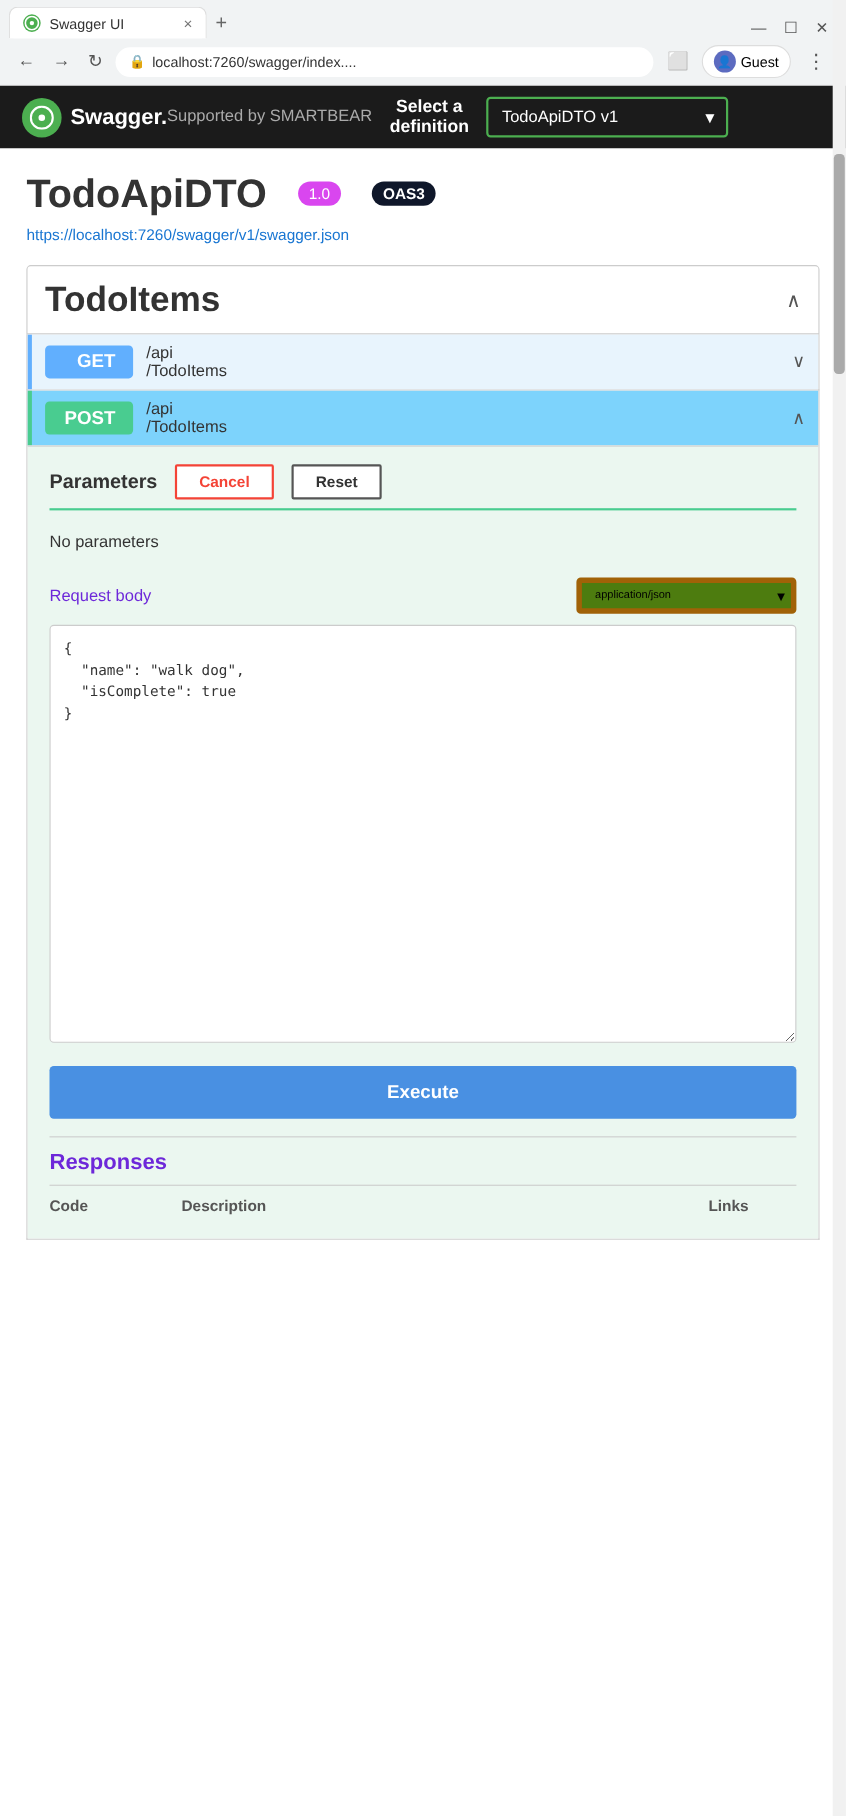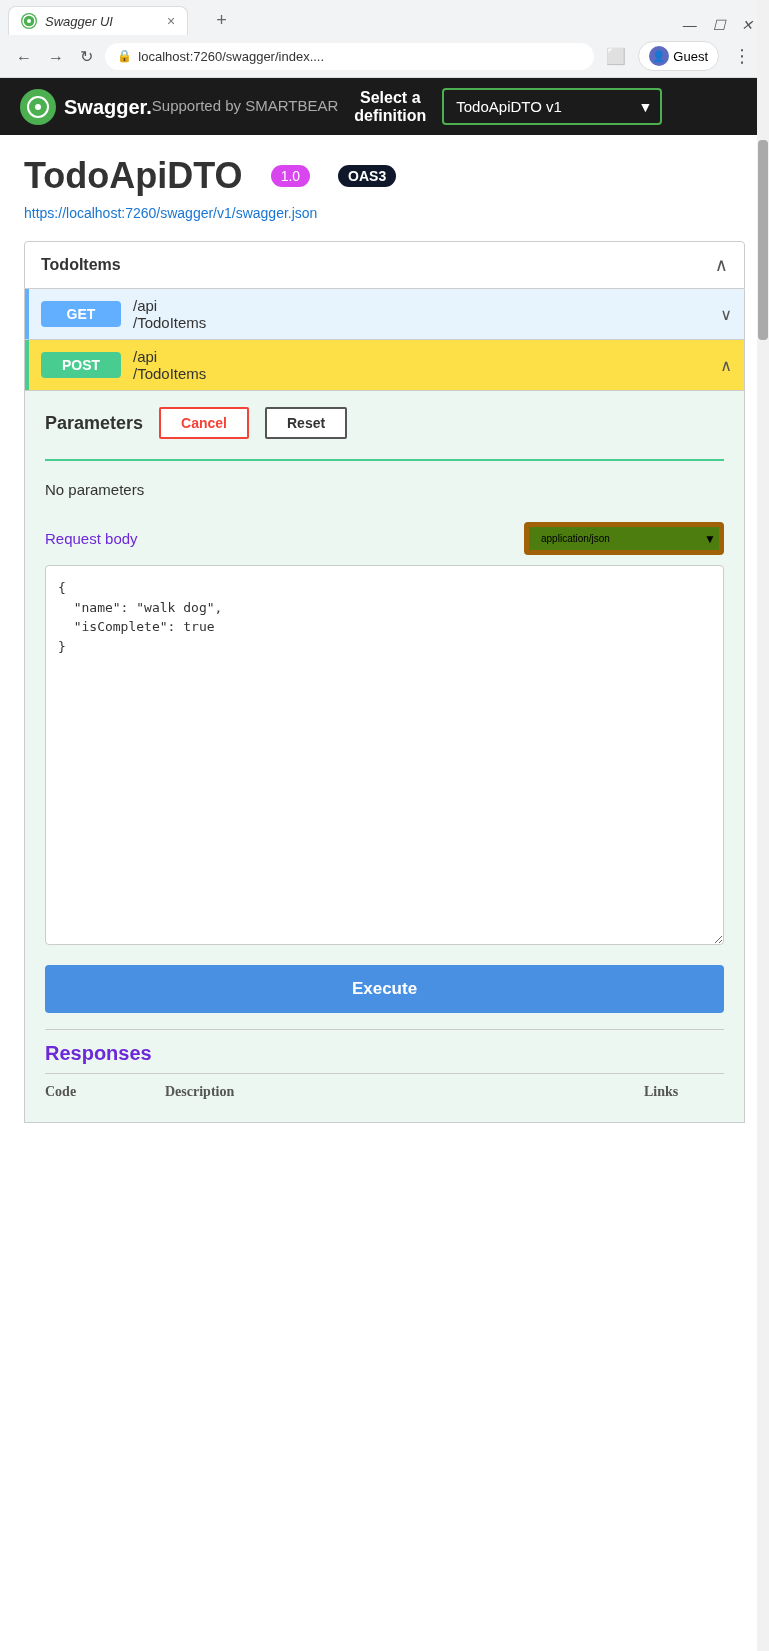--- a/index.html
+++ b/index.html
@@ -13,22 +13,21 @@
 
     
     .browser-chrome {
       background: #f1f3f4;
       border-bottom: 1px solid #ddd;
     }
     .browser-tab-bar {
       display: flex;
       align-items: center;
       padding: 6px 8px 0 8px;
-      gap: 20px;
-      font-style: italic;
+      gap: 0;
     }
     .browser-tab {
       display: flex;
       align-items: center;
       background: #fff;
       border-radius: 8px 8px 0 0;
       padding: 6px 12px;
       font-size: 13px;
       gap: 8px;
       min-width: 180px;
@@ -282,21 +281,21 @@
       display: flex;
       align-items: center;
       justify-content: space-between;
       padding: 12px 16px;
       border: 1px solid #ccc;
       border-radius: 4px 4px 0 0;
       background: #fff;
       cursor: pointer;
     }
     .section-title {
-      font-size: 16px;
+      font-size: 32px;
       font-weight: bold;
       color: #333;
     }
     .chevron {
       font-size: 18px;
       color: #555;
     }
 
     
     .endpoint {
@@ -309,31 +308,31 @@
       align-items: center;
       padding: 8px 12px;
       cursor: pointer;
       justify-content: space-between;
     }
     .endpoint-header.get {
       background: #e8f4fd;
       border-left: 4px solid #61affe;
     }
     .endpoint-header.post {
-      background: #fde047;
+      background: #7dd3fc;
       border-left: 4px solid #49cc90;
     }
     .method-badge {
       border-radius: 4px;
       padding: 5px 16px;
       font-weight: bold;
-      font-size: 14px;
+      font-size: 17px;
       color: white;
       min-width: 80px;
-      text-align: center;
+      text-align: right;
       margin-right: 12px;
     }
     .method-badge.get { background: #61affe; }
     .method-badge.post { background: #49cc90; }
     .endpoint-path {
       font-size: 15px;
       color: #333;
       font-weight: 500;
       flex: 1;
     }
@@ -347,21 +346,21 @@
       background: #ebf7f0;
       border-top: 1px solid #ccc;
       padding: 16px 20px;
     }
     .endpoint-body-header {
       display: flex;
       align-items: center;
       gap: 16px;
       margin-bottom: 12px;
       border-bottom: 2px solid #49cc90;
-      padding-bottom: 20px;
+      padding-bottom: 8px;
     }
     .params-title {
       font-size: 18px;
       font-weight: bold;
       color: #333;
     }
     .cancel-btn {
       background: white;
       border: 2px solid #f44336;
       color: #f44336;
@@ -458,21 +457,20 @@
     .responses-title {
       font-size: 20px;
       font-weight: bold;
       color: #6d28d9;
       margin-bottom: 8px;
     }
     .responses-table-header {
       display: flex;
       border-top: 1px solid #ccc;
       padding: 10px 0 6px 0;
-      font-family: Liberation Serif, serif;
     }
     .col-code { width: 120px; font-size: 14px; font-weight: bold; color: #555; }
     .col-desc { flex: 1; font-size: 14px; font-weight: bold; color: #555; }
     .col-links { width: 80px; font-size: 14px; font-weight: bold; color: #555; }
   </style>
 </head>
 <body>
 
 <div style="position:relative; width:769px; min-height:1651px;">
 

